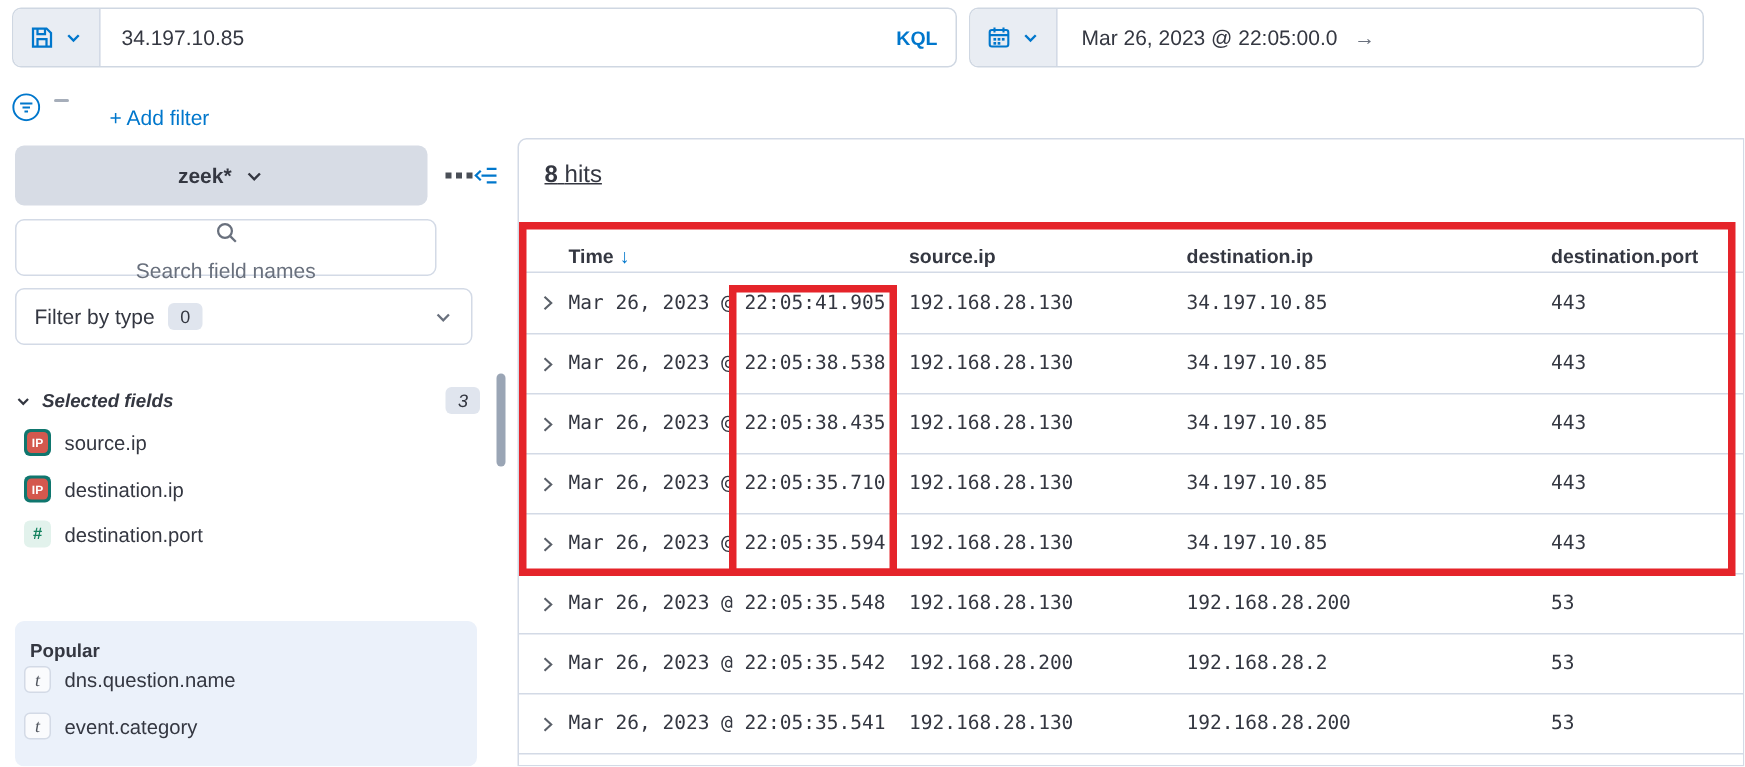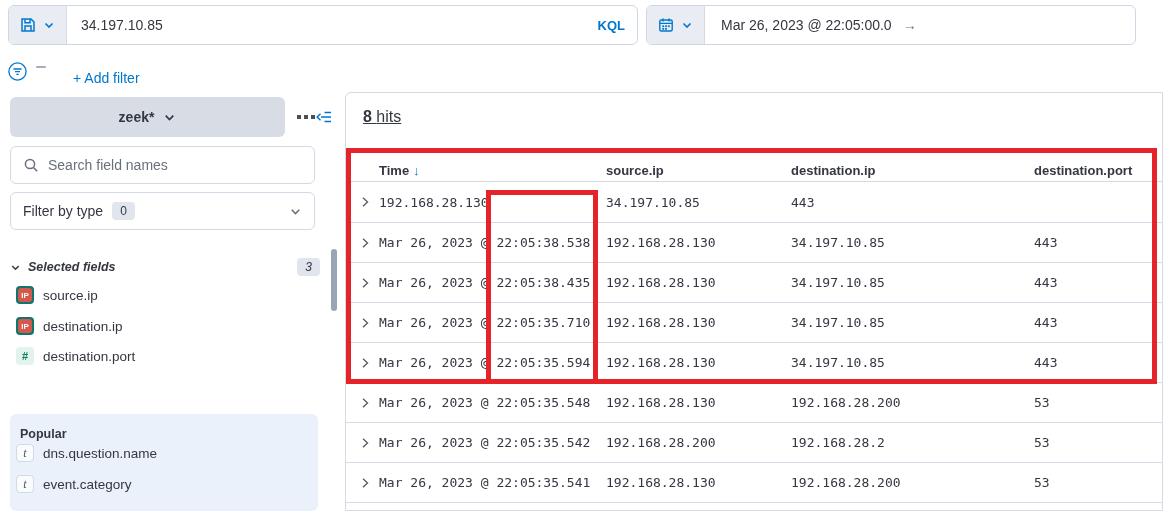--- a/index.html
+++ b/index.html
@@ -24,22 +24,22 @@
   .dash { position:absolute; left:36px; top:66px; width:10px; height:2px; background:#a6aeba; border-radius:1px; }
   .add-filter { position:absolute; left:57px; top:70px; font-size:14px; color:#0077cc; font-weight:500; cursor:pointer;margin-left:16px; }
 
   
   .index-btn { position:absolute; left:10px; top:97px; width:275px; height:40px; background:#d7dce5;
                border-radius:6px; display:flex; align-items:center; justify-content:center; gap:9px;
                font-weight:700; font-size:14px; cursor:pointer; }
   .boxes-icon { position:absolute; left:297px; top:115px; display:flex; gap:3px; cursor:pointer; }
   .boxes-icon i { width:4px; height:4px; background:#4a4f57; display:block; }
   .collapse-icon { position:absolute; left:316px; top:109px; cursor:pointer; }
-  .search-box { position:absolute; left:10px; top:146px; width:305px; height:38px; background:#fff;
-                border:1px solid #d3dae6; border-radius:6px; display:flex; align-items:center; gap:9px; padding:0 12px; }
+  .search-box { position:absolute; left:10px; top:146px; width:281px; height:38px; background:#fff;
+                border:1px solid #d3dae6; border-radius:6px; display:flex; align-items:center; gap:9px; padding:0 12px;flex-direction:column; }
   .placeholder { color:#69707d; font-size:14px; }
   .type-filter { position:absolute; left:10px; top:192px; width:305px; height:38px; background:#fff;
                  border:1px solid #d3dae6; border-radius:6px; display:flex; align-items:center; gap:9px;
                  padding:0 12px; font-size:14px; cursor:pointer; }
   .badge { background:#e0e5ee; color:#343741; border-radius:4px; font-size:12px; font-weight:500;
            padding:0 8px; height:18px; line-height:18px; }
   .section-head { position:absolute; left:10px; width:310px; display:flex; align-items:center; gap:7px;
                   font-size:12.5px; font-weight:700; cursor:pointer; }
   .sel-head { top:258px;font-style:italic; }
   .avail-head { top:388px; }
@@ -235,20 +235,21 @@
         <span>destination.ip</span>
         <span>destination.port</span>
       </div>
 
       <div class="trow">
         <span class="expander">
             <svg width="12" height="12" viewBox="0 0 12 12">
               <path d="M4 1.8l4.5 4.2L4 10.2" fill="none" stroke="#5a6069" stroke-width="1.4"></path>
             </svg>
           </span>
+        <span><span>Mar 26, 2023 @ </span><span>22:05:41.905</span></span>
         <span>192.168.28.130</span>
         <span>34.197.10.85</span>
         <span>443</span>
       </div>
       <div class="trow">
         <span class="expander">
             <svg width="12" height="12" viewBox="0 0 12 12">
               <path d="M4 1.8l4.5 4.2L4 10.2" fill="none" stroke="#5a6069" stroke-width="1.4"></path>
             </svg>
           </span>

